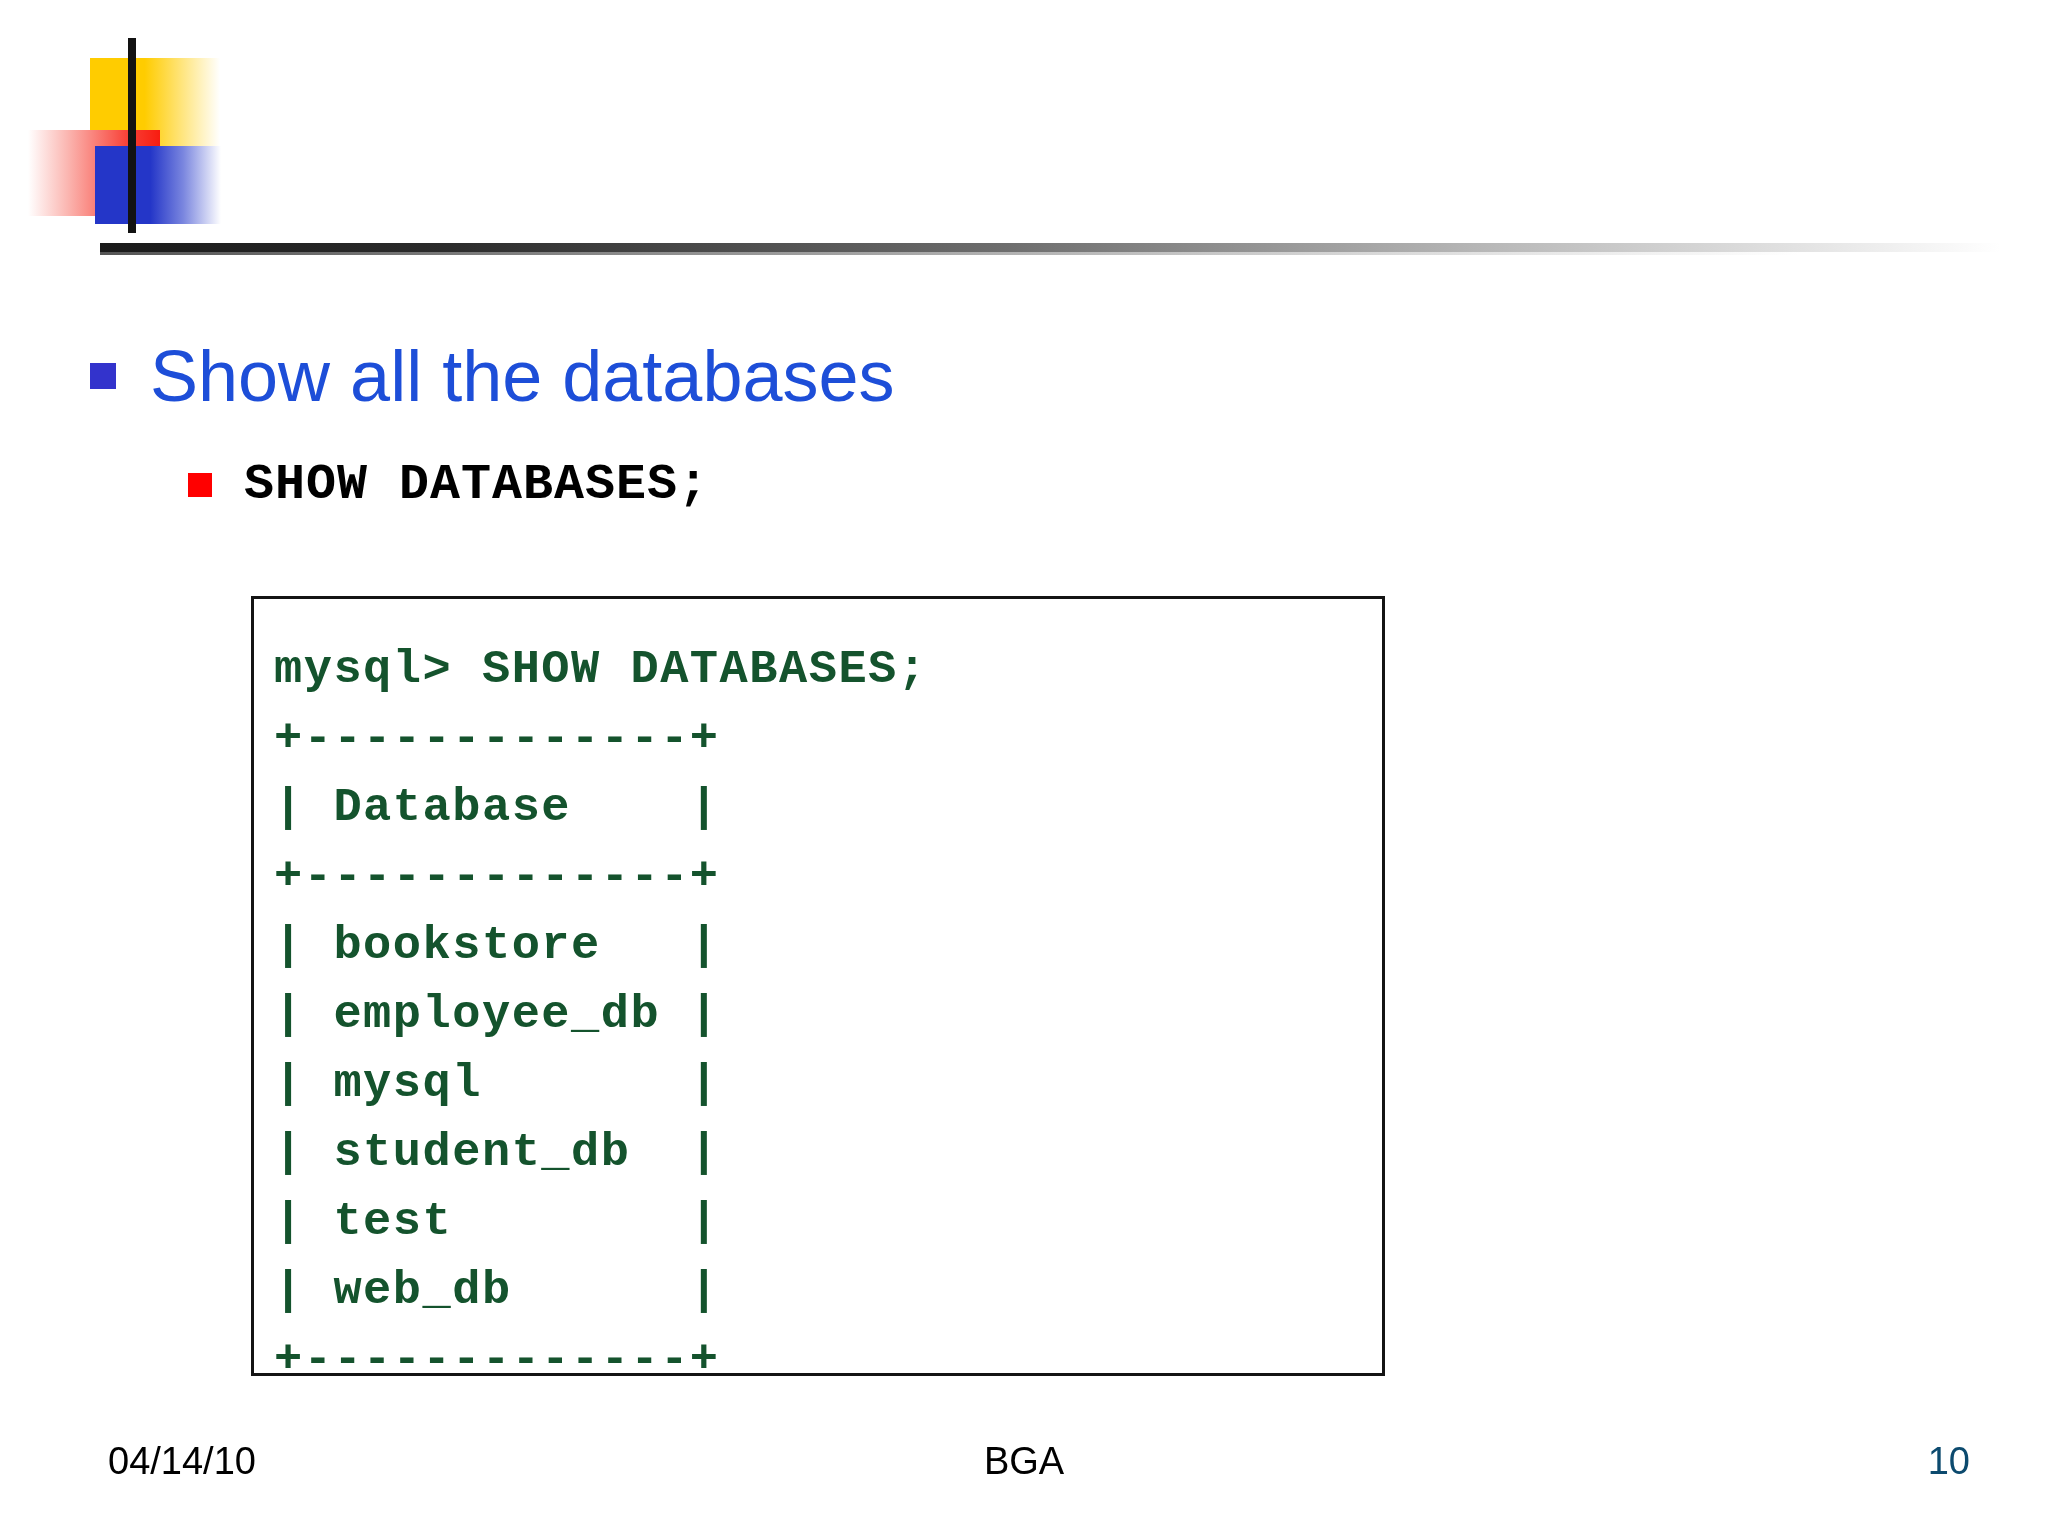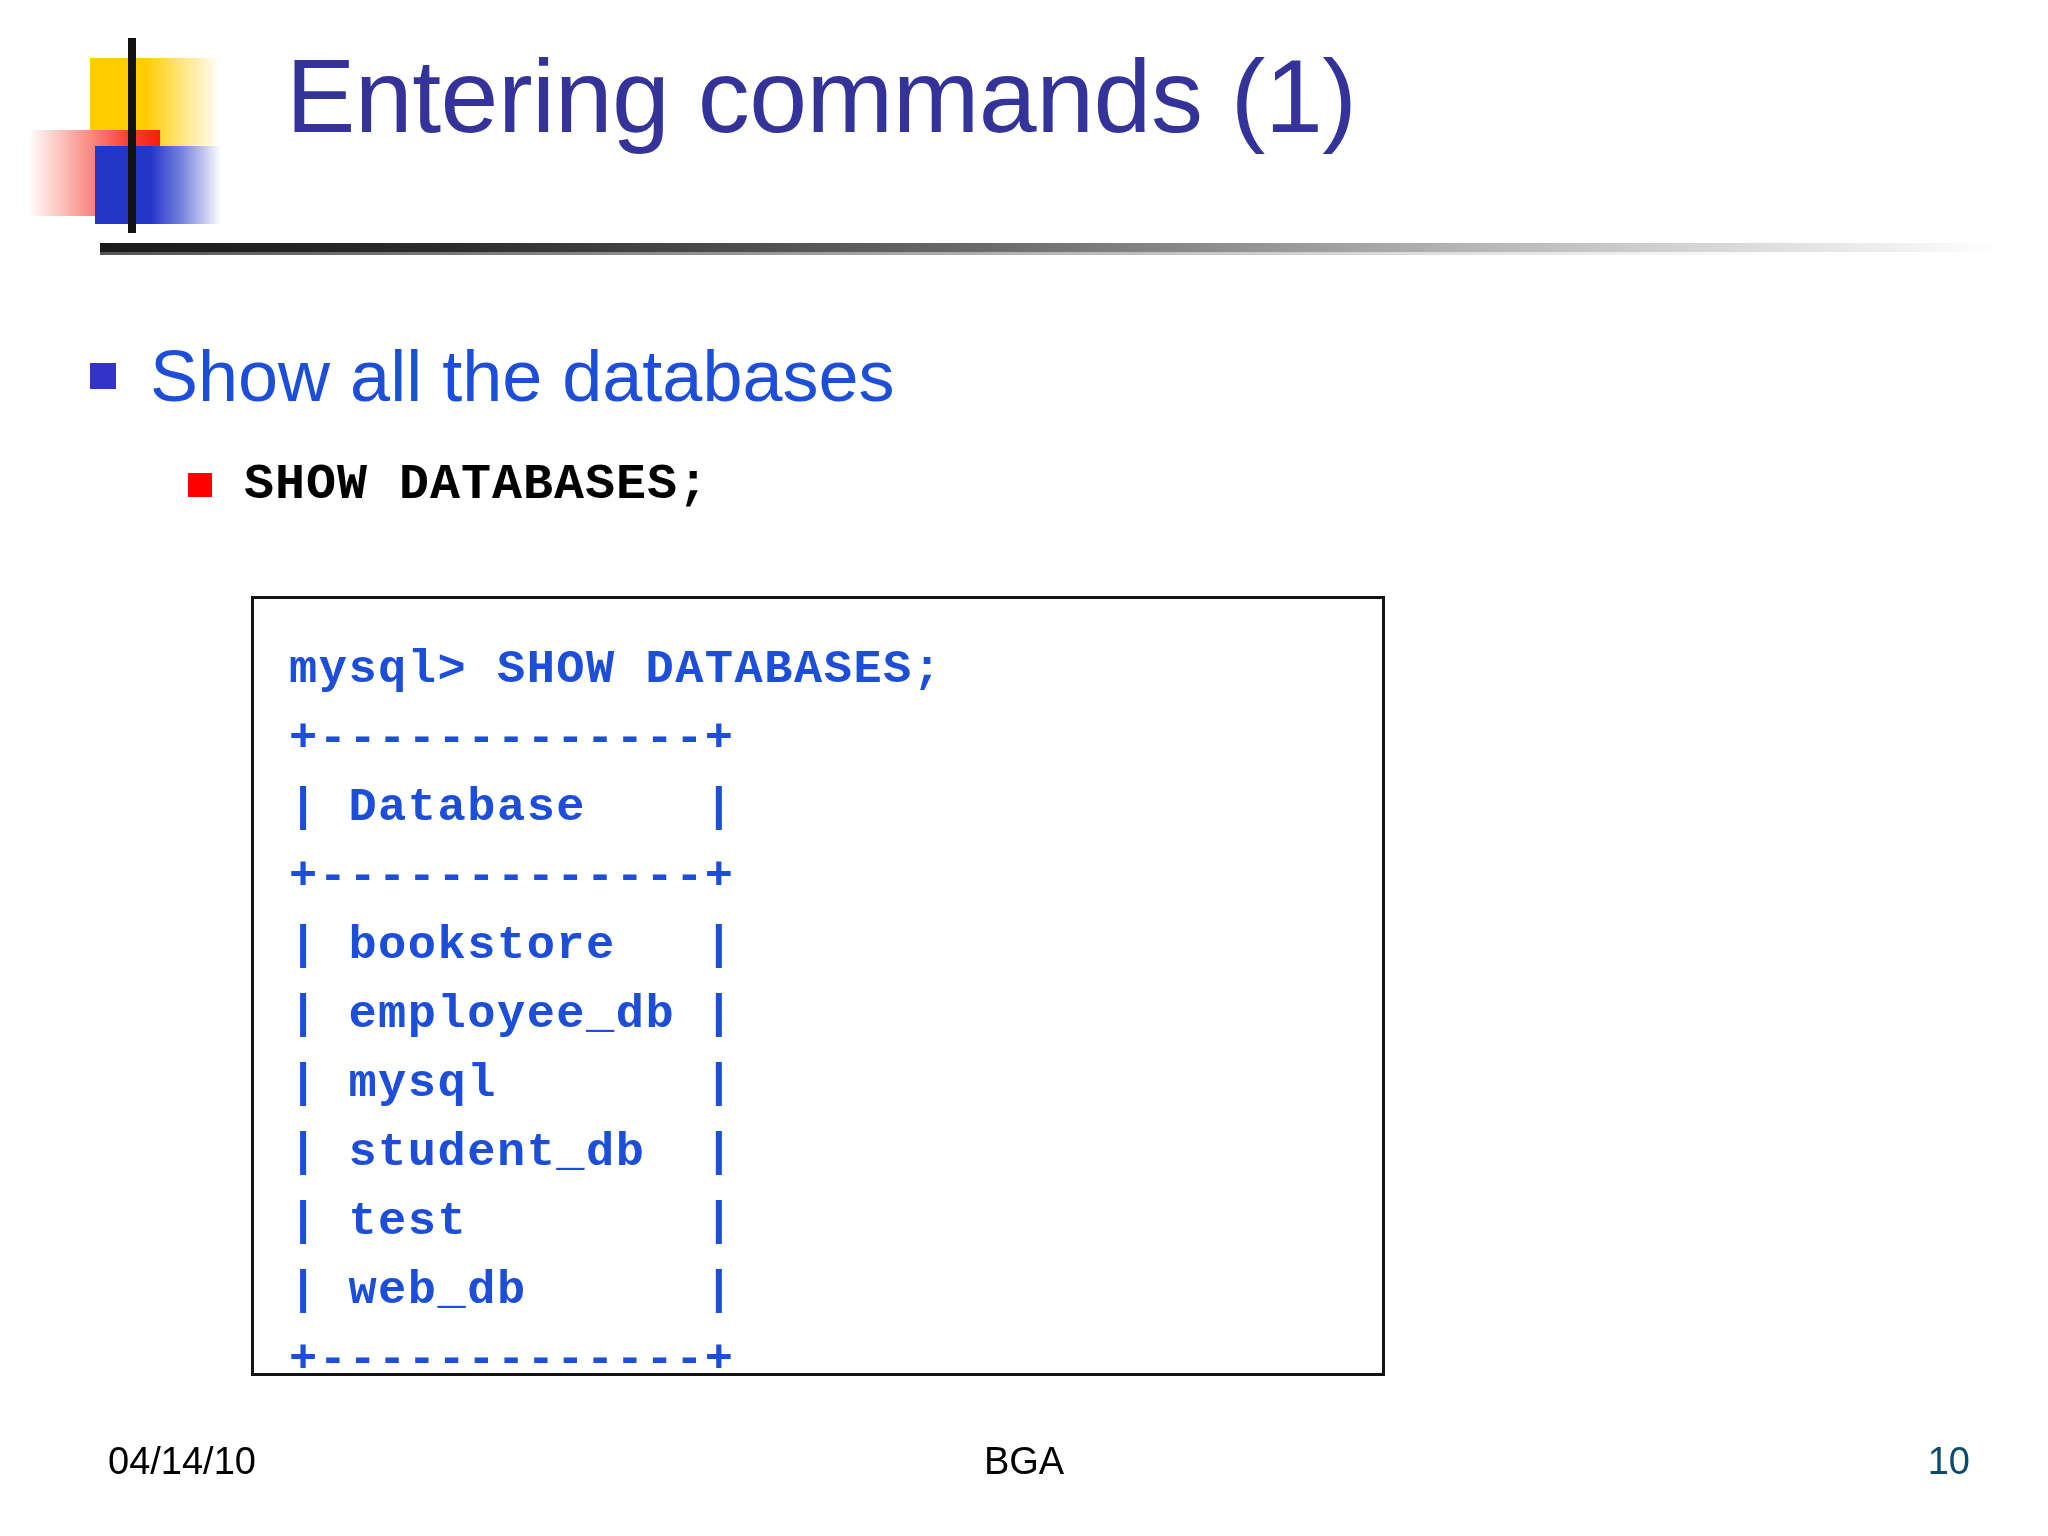--- a/index.html
+++ b/index.html
@@ -148,26 +148,26 @@
     left: 251px;
     top: 596px;
     width: 1134px;
     height: 780px;
     border: 3px solid #141414;
     box-sizing: border-box;
     background: #ffffff;
   }
   .term-pre {
     margin: 0;
-    padding: 36px 0 0 35px;
+    padding: 36px 0 0 20px;
     font-family: "Liberation Mono", "DejaVu Sans Mono", monospace;
     font-weight: bold;
     font-size: 47px;
     line-height: 69px;
-    color: #1d4ed8;
+    color: #14532d;
     white-space: pre;
     letter-spacing: 1.5px;
   }
 
   
   .footer {
     position: absolute;
     left: 0;
     right: 0;
     top: 1440px;
@@ -205,21 +205,20 @@
 
 <div class="slide">
 
   <div class="logo">
     <div class="logo-yellow"></div>
     <div class="logo-red"></div>
     <div class="logo-blue"></div>
     <div class="logo-vbar"></div>
   </div>
 
-  <div class="title">Entering commands (1)</div>
 
   <div class="title-rule"></div>
   <div class="title-rule-thin"></div>
 
   <div class="bullet-l1">
     <span class="marker-blue"></span>
     <span class="bullet-l1-text">Show all the databases</span>
   </div>
 
   <div class="bullet-l2">

